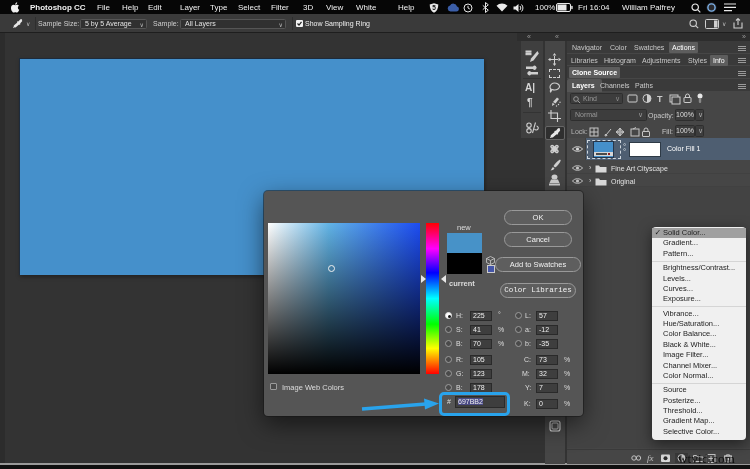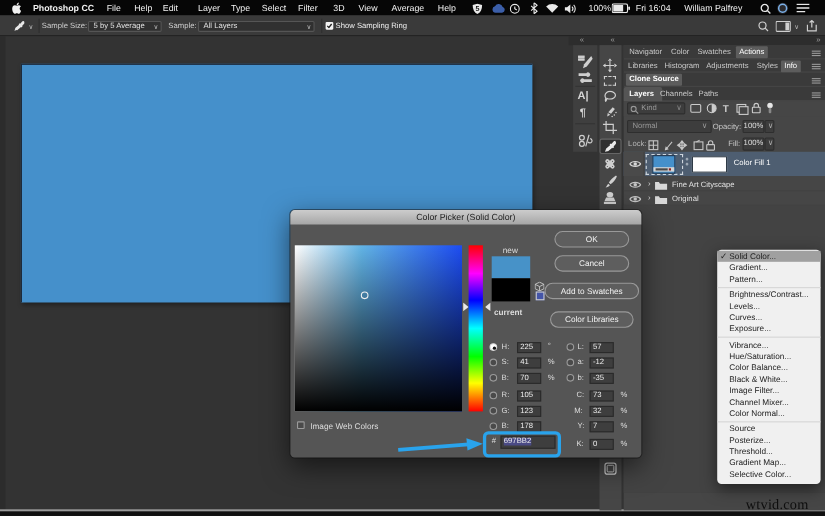--- a/index.html
+++ b/index.html
@@ -60,21 +60,21 @@
   <span class="b" style="left:30px;">Photoshop CC</span>
   <span style="left:97px;">File</span>
   <span style="left:122px;">Help</span>
   <span style="left:148px;">Edit</span>
   <span style="left:180px;">Layer</span>
   <span style="left:210px;">Type</span>
   <span style="left:238px;">Select</span>
   <span style="left:271px;">Filter</span>
   <span style="left:303px;">3D</span>
   <span style="left:326px;">View</span>
-  <span style="left:356px;">Average</span>
+  <span style="left:356px;">White</span>
   <span style="left:398px;">Help</span>
   <span style="left:535px;">100%</span>
   <span style="left:578px;">Fri 16:04</span>
   <span style="left:622px;">William Palfrey</span>
   <svg style="position:absolute;left:429px;top:2.5px;" width="10" height="10" viewBox="0 0 10 10">
       <path d="M5 0.3 L9.3 1.5 C9.3 5.5 7.8 8.5 5 9.8 2.2 8.5 0.7 5.5 0.7 1.5 Z" fill="#e8e8e8"></path>
       <text x="5" y="7" font-size="6.5" font-weight="bold" fill="#111" text-anchor="middle" font-family="Liberation Sans">5</text>
     </svg>
   <svg style="position:absolute;left:447px;top:3px;" width="12" height="9" viewBox="0 0 12 9">
       <path d="M3.5 8.5 a3 3 0 0 1 -0.5 -5.9 A3.8 3.8 0 0 1 10 3.4 a2.6 2.6 0 0 1 -0.5 5.1 Z" fill="#3b5ea8"></path>
@@ -380,24 +380,41 @@
       </svg>
     <span style="position:absolute;left:22px;top:3px;color:#cfcfcf;">›</span>
     <svg style="position:absolute;left:28px;top:3px;" width="12" height="9" viewBox="0 0 12 9">
         <path d="M0.5 1.5 h3.5 l1 1.5 h6.5 v5.5 h-11 z" fill="#d8d8d8"></path>
       </svg>
     <span style="position:absolute;left:44px;top:3.5px;color:#e2e2e2;">Original</span>
   </div>
 
   <div class="prow" style="top:146px; height:261px; background:#434343;"></div>
 
+  <div class="prow" style="top:408px; height:15px; background:#464646; border-top:1px solid #3a3a3a;">
+    <svg style="position:absolute;left:64px;top:3px;" width="104" height="10" viewBox="0 0 104 10">
+      <g fill="none" stroke="#c3c3c3" stroke-width="1">
+        <circle cx="3" cy="5" r="2.2"></circle>
+          <circle cx="7.5" cy="5" r="2.2"></circle>
+        <text x="16" y="8" fill="#c3c3c3" stroke="none" font-size="9" font-style="italic" font-family="Liberation Serif">fx</text>
+        <rect x="30" y="1.5" width="9" height="7.5" fill="#d8d8d8" stroke="none" rx="1"></rect>
+          <circle cx="34.5" cy="5.2" r="2" fill="#2a2a2a" stroke="none"></circle>
+        <rect x="44" y="0" width="13" height="10" fill="#393939" stroke="none"></rect>
+        <circle cx="50.5" cy="5" r="3.5"></circle>
+          <path d="M50.5 1.5 a3.5 3.5 0 0 1 0 7 z" fill="#c3c3c3" stroke="none"></path>
+        <path d="M62.5 2.5 h3 l1 1.5 h5.5 v4.5 h-9.5 z"></path>
+        <rect x="76" y="1.5" width="8" height="8"></rect>
+          <path d="M80 3 v5 M77.5 5.5 h5"></path>
+        <path transform="translate(3,0)" d="M90.5 3 h7 l-0.8 6 h-5.4 z M90 3 h8 M92.5 3 v-1.2 h3 v1.2 M92.8 4.5 v3 M94.5 4.5 v3 M96.2 4.5 v3"></path>
+      </g>
+    </svg>
+  </div>
 </div>
 
 <div id="dialog">
-  <div id="dlgtitle">Color Picker (Solid Color)</div>
   <div id="colorfield">
     <div style="position:absolute;left:60px;top:42px;width:7px;height:7px;border:1.5px solid #f0f0f0;border-radius:50%;"></div>
   </div>
   <div id="huebar"></div>
 
   <svg style="position:absolute;left:157px;top:84px;" width="5" height="8" viewBox="0 0 5 8">
       <path d="M0 0 L5 4 L0 8 Z" fill="#e8e8e8"></path>
     </svg>
   <svg style="position:absolute;left:177px;top:84px;" width="5" height="8" viewBox="0 0 5 8">
       <path d="M5 0 L0 4 L5 8 Z" fill="#e8e8e8"></path>
@@ -408,21 +425,21 @@
   <div style="position:absolute;left:183px;top:62px;width:35px;height:21px;background:#000;"></div>
   <span style="position:absolute;left:185px;top:88px;font-size:7.5px;color:#ddd;font-weight:bold;">current</span>
   <svg style="position:absolute;left:222px;top:65px;" width="9" height="9" viewBox="0 0 9 9">
       <path d="M4.5 0.5 L8.5 2.5 V6.5 L4.5 8.5 L0.5 6.5 V2.5 Z M0.5 2.5 L4.5 4.5 L8.5 2.5 M4.5 4.5 V8.5" fill="none" stroke="#ccc" stroke-width="0.8"></path>
     </svg>
   <div style="position:absolute;left:223px;top:74px;width:8px;height:8px;background:#4455a8;border:1px solid #ccc;"></div>
 
   <div class="dbtn" style="top:19px;">OK</div>
   <div class="dbtn" style="top:41px;">Cancel</div>
   <div class="dbtn" style="left:231px;top:66px;width:86px;">Add to Swatches</div>
-  <div class="dbtn" style="left:236px;top:92px;width:76px;">Color Libraries</div>
+  <div class="dbtn" style="left:236px;top:92px;width:76px;font-family:Liberation Mono, monospace;">Color Libraries</div>
 
   <div class="radio" style="left:181px;top:121px;background:#fff;border-color:#ddd;">
       <div style="position:absolute;left:1.6px;top:1.6px;width:3.8px;height:3.8px;background:#111;border-radius:50%;"></div>
     </div>
   <span class="vrow" style="left:192px;top:121px;">H:</span>
     <div class="vfield" style="left:206px;top:120px;">225</div>
     <span class="vrow" style="left:234px;top:120px;">°</span>
   <div class="radio" style="left:181px;top:135px;"></div>
   <span class="vrow" style="left:192px;top:135px;">S:</span>
     <div class="vfield" style="left:206px;top:134px;">41</div>

